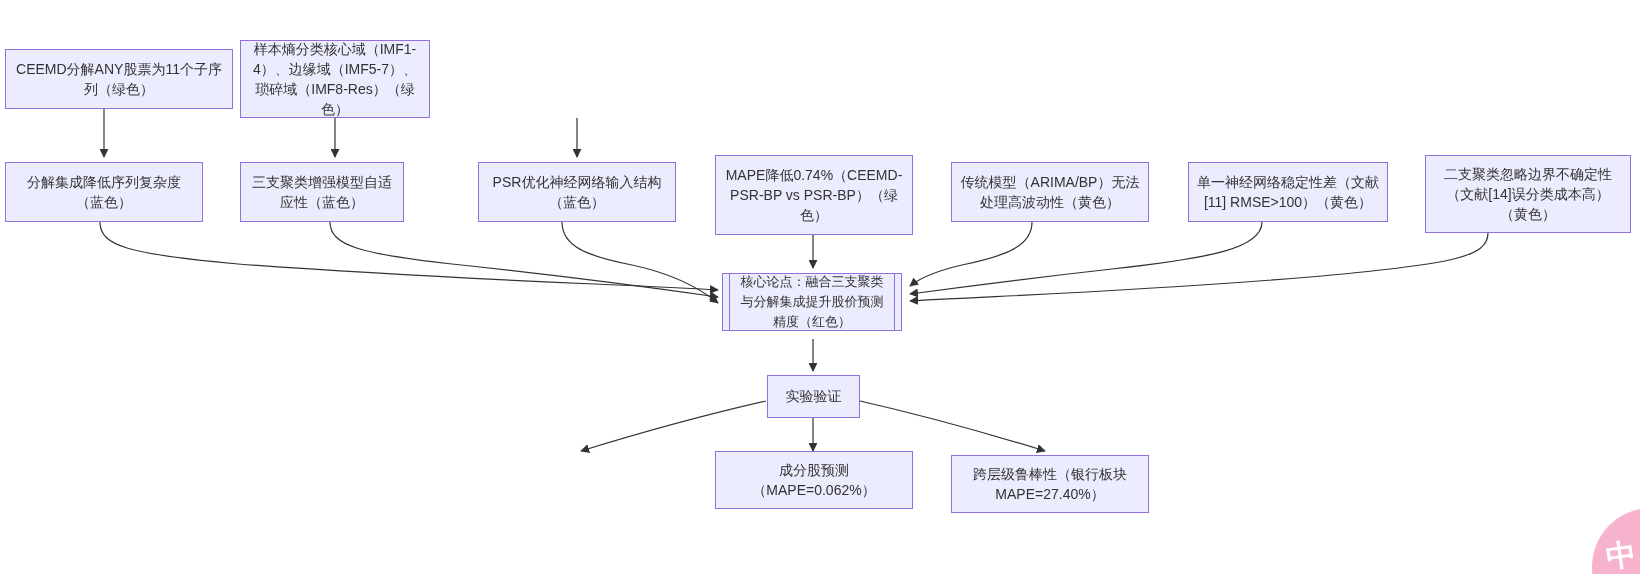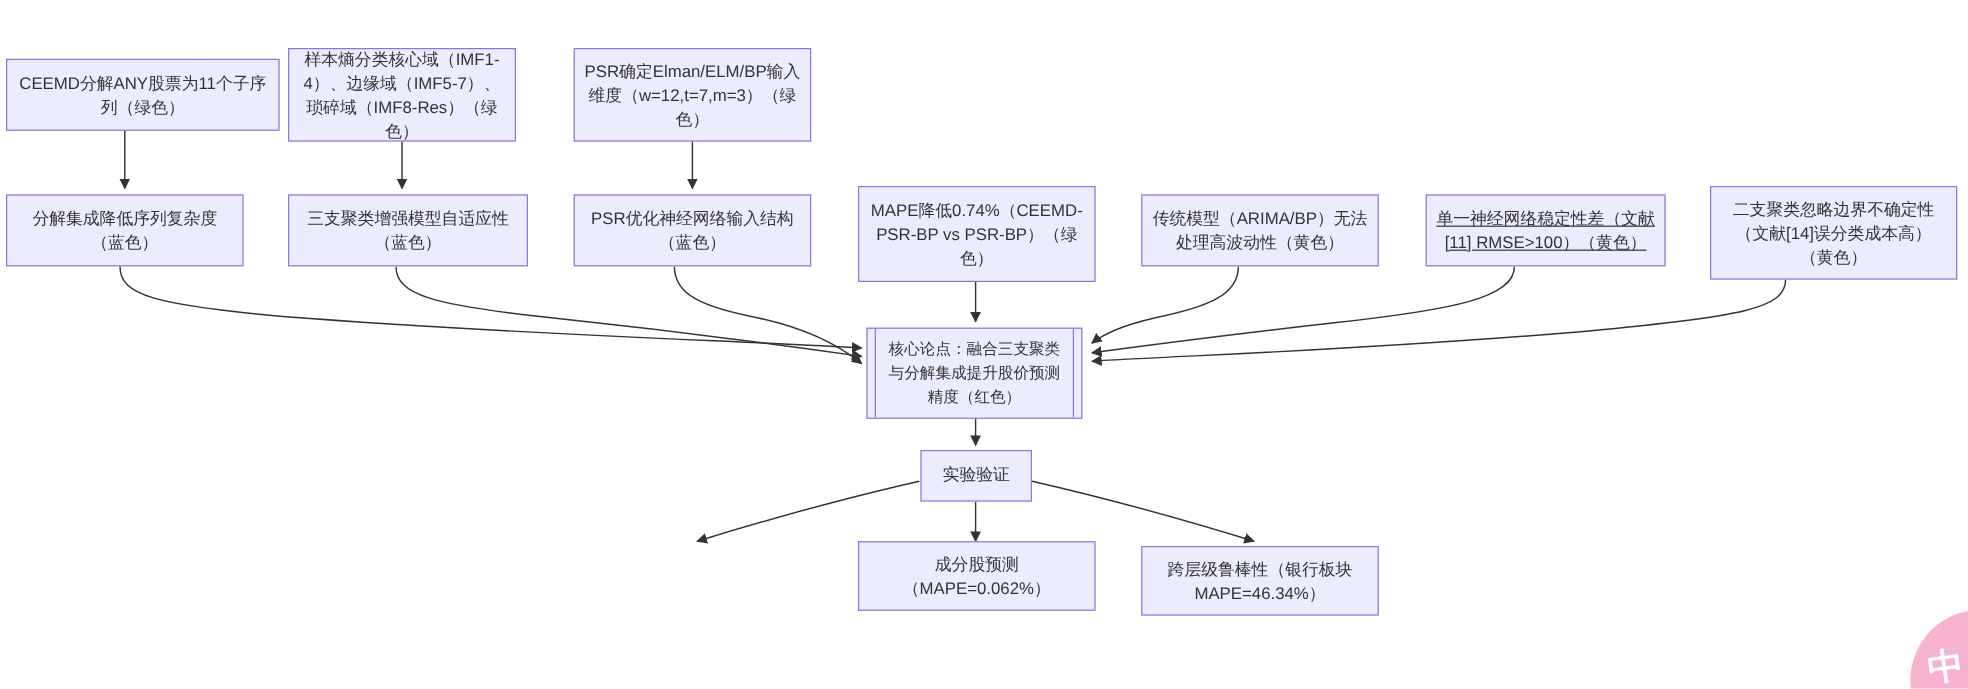--- a/index.html
+++ b/index.html
@@ -102,59 +102,56 @@
       <path marker-end="url(#arrow)" d="M860 401 C926 416 980 431 1045 451"></path>
     </g>
   </svg>
 
   <div class="node" style="left:5px; top:49px; width:228px; height:60px;">
     <span>CEEMD分解ANY股票为11个子序列（绿色）</span>
   </div>
   <div class="node" style="left:240px; top:40px; width:190px; height:78px;">
     <span>样本熵分类核心域（IMF1-4）、边缘域（IMF5-7）、琐碎域（IMF8-Res）（绿色）</span>
   </div>
-  <div class="node" style="left:478px; top:40px; width:198px; height:78px;">
-    <span>PSR确定Elman/ELM/BP输入维度（w=12,t=7,m=3）（绿色）</span>
-  </div>
 
   <div class="node" style="left:5px; top:162px; width:198px; height:60px;">
     <span>分解集成降低序列复杂度（蓝色）</span>
   </div>
-  <div class="node" style="left:240px; top:162px; width:200px; height:60px;">
+  <div class="node" style="left:240px; top:162px; width:164px; height:60px;">
     <span>三支聚类增强模型自适应性（蓝色）</span>
   </div>
   <div class="node" style="left:478px; top:162px; width:198px; height:60px;">
     <span>PSR优化神经网络输入结构（蓝色）</span>
   </div>
   <div class="node" style="left:715px; top:155px; width:198px; height:80px;justify-content:center;">
     <span>MAPE降低0.74%（CEEMD-PSR-BP vs PSR-BP）（绿色）</span>
   </div>
   <div class="node" style="left:951px; top:162px; width:198px; height:60px; padding:2px 4px;">
     <span>传统模型（ARIMA/BP）无法处理高波动性（黄色）</span>
   </div>
-  <div class="node" style="left:1188px; top:162px; width:200px; height:60px;text-decoration:underline;">
+  <div class="node" style="left:1188px; top:162px; width:200px; height:60px;">
     <span>单一神经网络稳定性差（文献[11] RMSE&gt;100）（黄色）</span>
   </div>
   <div class="node" style="left:1425px; top:155px; width:206px; height:78px;align-items:center;">
     <span>二支聚类忽略边界不确定性（文献[14]误分类成本高）（黄色）</span>
   </div>
 
-  <div class="node subroutine" style="left:722px; top:273px; width:180px; height:76px;">
+  <div class="node subroutine" style="left:722px; top:273px; width:180px; height:58px;">
     <span>核心论点：融合三支聚类与分解集成提升股价预测精度（红色）</span>
   </div>
 
   <div class="node" style="left:767px; top:375px; width:93px; height:43px;font-family:Liberation Mono, monospace;">
     <span>实验验证</span>
   </div>
 
   <div class="node" style="left:715px; top:451px; width:198px; height:58px;justify-content:flex-end;">
     <span>成分股预测（MAPE=0.062%）</span>
   </div>
   <div class="node" style="left:951px; top:455px; width:198px; height:58px;">
-    <span>跨层级鲁棒性（银行板块MAPE=46.34%）</span>
+    <span>跨层级鲁棒性（银行板块MAPE=27.40%）</span>
   </div>
 
   <div class="translate-widget">
     <div class="glyphs">
       <span class="zh">中</span>
       <span class="en">A</span>
     </div>
   </div>
 
 </div>

